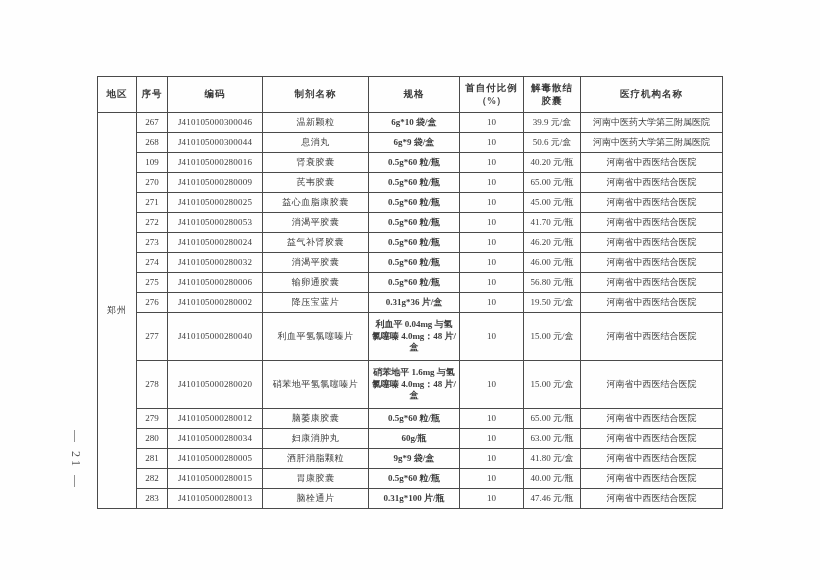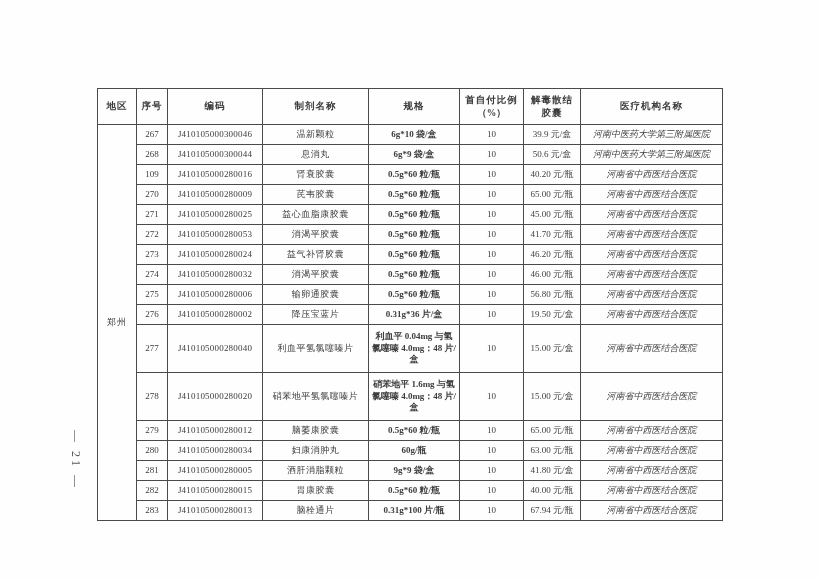--- a/index.html
+++ b/index.html
@@ -23,21 +23,21 @@
     top: 460px;
     transform: translate(-50%, -50%) rotate(90deg);
     white-space: nowrap;
     font-size: 12px;
     letter-spacing: 3px;
     color: #5a5a5a;
   }
   table.reimb {
     position: absolute;
     left: 97px;
-    top: 88px;
+    top: 76px;
     width: 625px;
     border-collapse: collapse;
     table-layout: fixed;
     border: 1.5px solid #3c3c3c;
     color: #3d3d3d;
   }
   table.reimb th, table.reimb td {
     border: 1px solid #4a4a4a;
     text-align: center;
     vertical-align: middle;
@@ -55,21 +55,21 @@
   table.reimb th .sub { letter-spacing: 0; }
   table.reimb td {
     font-size: 9px;
     line-height: 1.3;
   }
   tr.norm { height: 20px; }
   tr.tall { height: 48px; }
   td.region-cell { font-size: 9.5px; letter-spacing: 1px; font-family: Liberation Serif, serif; }
   td.c-code { letter-spacing: 0.2px; font-size: 8.8px; }
   td.c-name { letter-spacing: 0.5px; }
-  td.c-hospital { font-size: 8.8px; font-style: italic; }
+  td.c-hospital { font-size: 8.8px; }
   td.c-spec { font-size: 8.8px; font-weight: bold; }
 </style>
 </head>
 <body>
 
 <div class="page">
 
   <div class="page-number">— 21 —</div>
 
   <table class="reimb">
@@ -243,19 +243,19 @@
           <td class="c-copay">10</td>
           <td class="c-standard">40.00 元/瓶</td>
           <td class="c-hospital">河南省中西医结合医院</td>
         </tr>
         <tr class="norm">
           <td class="c-index">283</td>
           <td class="c-code">J410105000280013</td>
           <td class="c-name">脑栓通片</td>
           <td class="c-spec">0.31g*100 片/瓶</td>
           <td class="c-copay">10</td>
-          <td class="c-standard">67.94 元/瓶</td>
+          <td class="c-standard">47.46 元/瓶</td>
           <td class="c-hospital">河南省中西医结合医院</td>
         </tr>
       </tbody>
   </table>
 
 </div>
 
 </body></html>

